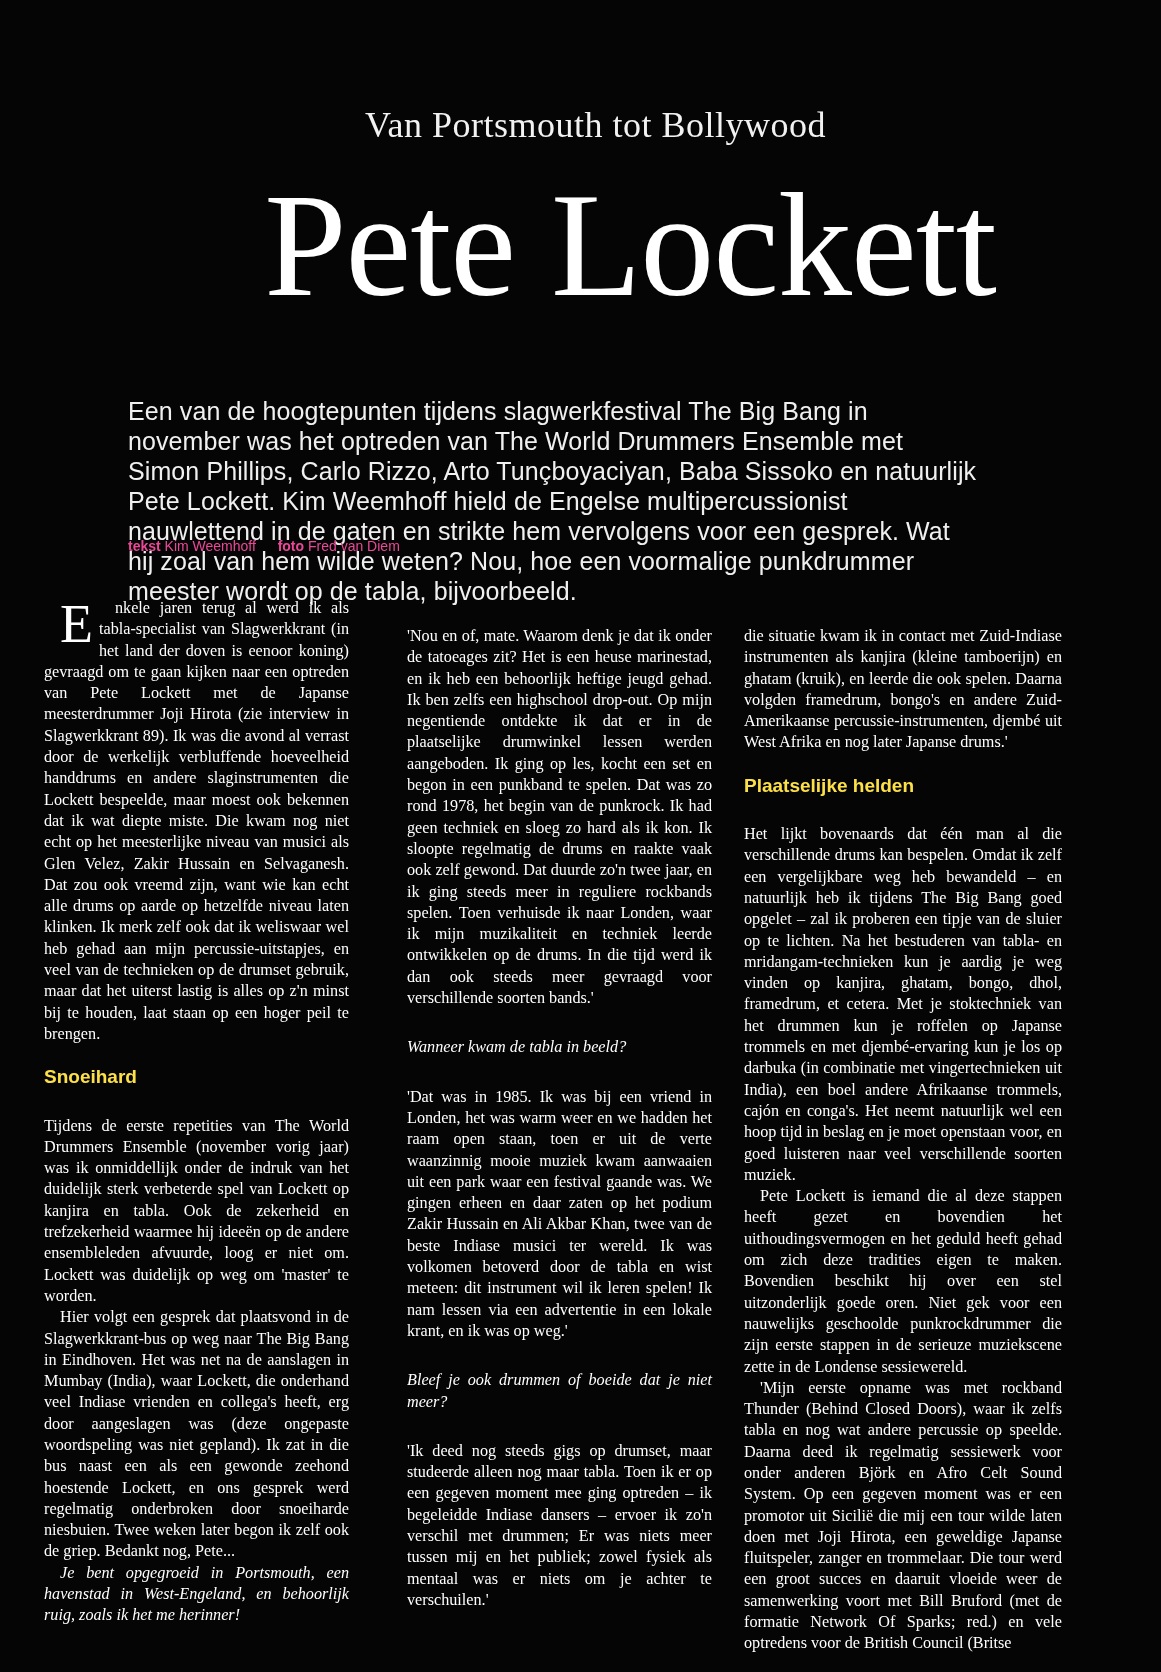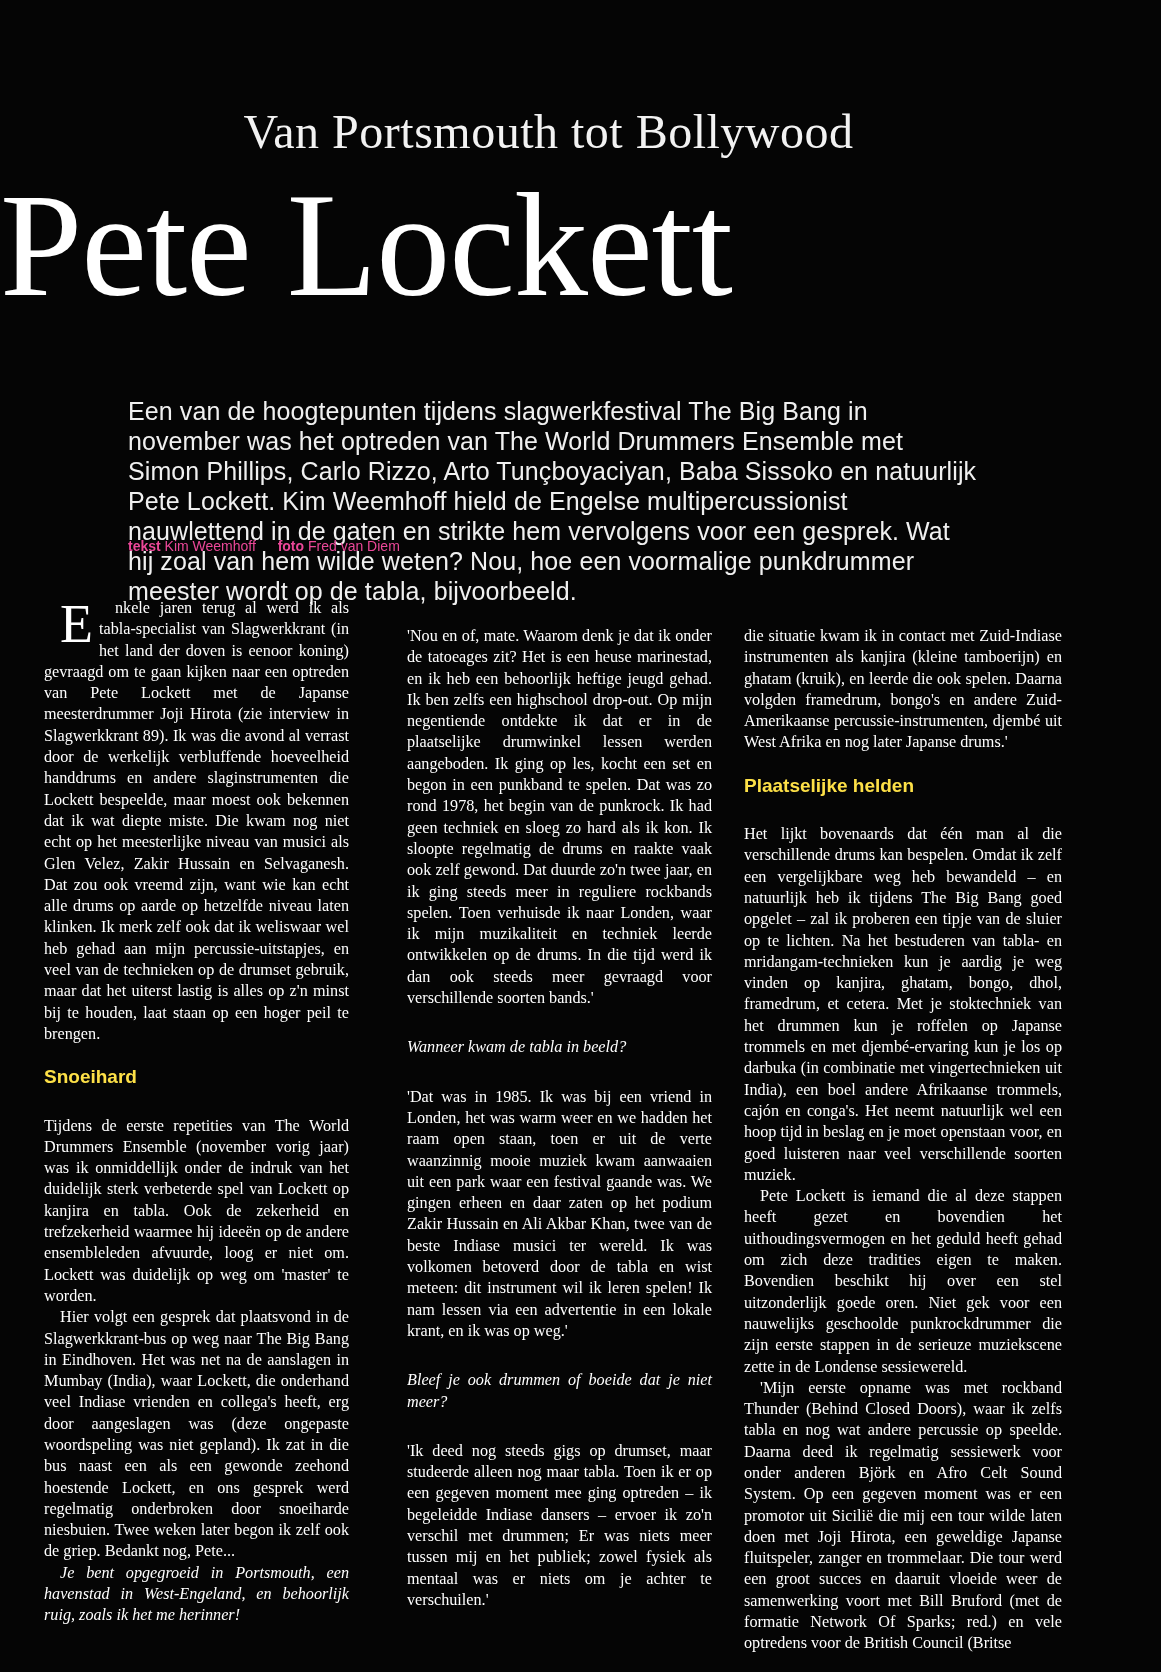--- a/index.html
+++ b/index.html
@@ -17,38 +17,40 @@
     color: #ffffff;
   }
   
   .kicker {
     position: absolute;
     top: 104px;
     left: 0;
     width: 1097px;
     text-align: center;
     font-family: "Liberation Serif", serif;
-    font-size: 48px;
+    font-size: 36px;
     letter-spacing: 0.5px;
     color: #f2f2f2;
     font-weight: normal;
+    padding-left: 47px;
   }
   .headline {
     position: absolute;
     top: 170px;
     left: 0;
     width: 974px;
-    text-align: left;
+    text-align: right;
     font-family: "Liberation Serif", serif;
     font-size: 148px;
     line-height: 150px;
     letter-spacing: -1px;
     color: #ffffff;
     font-weight: normal;
     white-space: nowrap;
+    padding-left: 22px;
   }
   
   .standfirst {
     position: absolute;
     top: 396px;
     left: 128px;
     width: 852px;
     font-family: "Liberation Sans", sans-serif;
     font-size: 25px;
     line-height: 30px;

